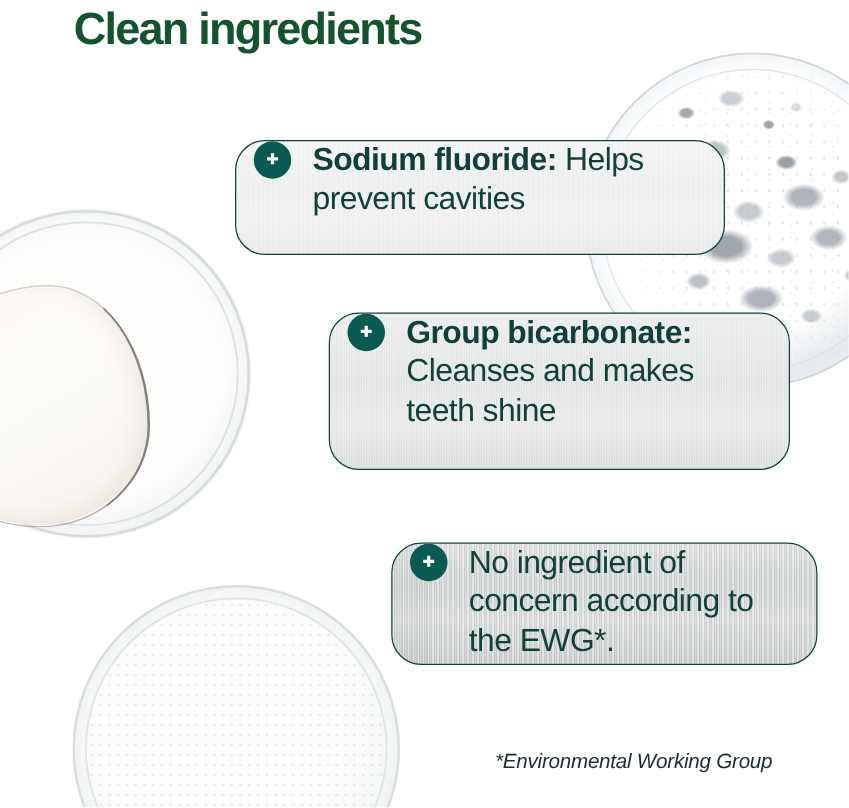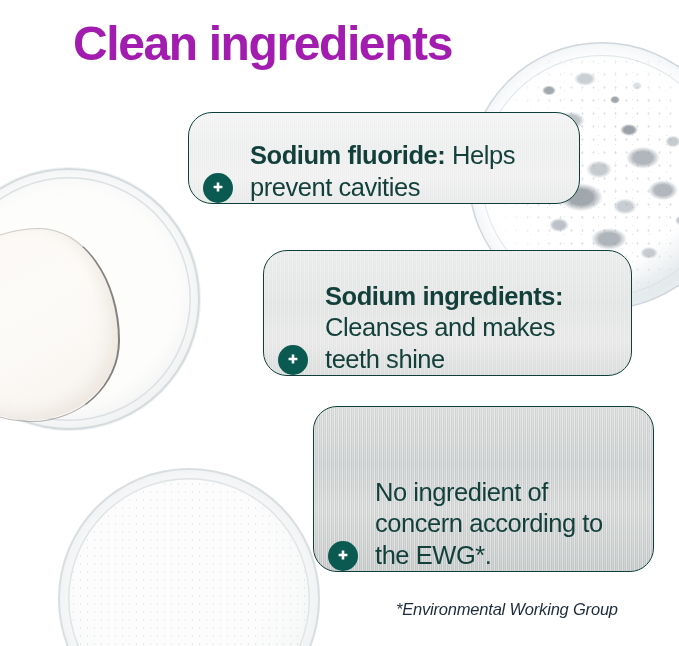--- a/index.html
+++ b/index.html
@@ -178,36 +178,36 @@
     background-size: 7px 8px, 11px 6px;
     background-position: 0 0, 3px 2px;
   }
 
   
   .page-title {
     position: absolute;
     left: 58px;
     top: 2px;
     z-index: 3;
-    margin: 15px;
+    margin: 1px;
     font-family: "Liberation Sans", sans-serif;
-    font-size: 48px;
+    font-size: 36px;
     font-weight: 700;
     letter-spacing: -1.4px;
     line-height: 1.12;
-    color: #a21caf;
+    color: #14532d;
     white-space: nowrap;
   }
 
   
   .card {
     position: absolute;
     z-index: 4;
     display: flex;
-    align-items: flex-end;
+    align-items: flex-start;
     box-sizing: border-box;
     border: 1.6px solid #0f3f3a;
     border-radius: 24px;
     padding: 0 16px 0 14px;
     overflow: hidden;
   }
 
   
   .card::before {
     content: "";
@@ -241,23 +241,23 @@
     left: 263px;
     top: 250px;
     width: 369px;
     height: 126px;
     background: linear-gradient(180deg, #eceded 0%, #e4e6e5 45%, #e9eae9 72%, #dcdedd 100%);
   }
   .card-2::before { opacity: 0.46; }
 
   .card-3 {
     left: 313px;
-    top: 406px;
+    top: 434px;
     width: 341px;
-    height: 166px;
+    height: 98px;
     background: linear-gradient(180deg, #d9dbdb 0%, #cdd0d0 35%, #d6d8d8 62%, #c6c9c9 100%);
   }
   .card-3::before { opacity: 0.78; }
 
   .plus-badge {
     position: relative;
     z-index: 2;
     flex: 0 0 auto;
     width: 30px;
     height: 30px;
@@ -331,21 +331,21 @@
     </div>
   </div>
 
   <div class="card card-2">
     <span class="plus-badge">
       <svg width="16" height="16" viewBox="0 0 16 16" aria-hidden="true">
         <path d="M6.7 2.6h2.6v3.1h3.1v2.6H9.3v3.1H6.7V8.3H3.6V5.7h3.1z" fill="#ffffff"></path>
       </svg>
     </span>
     <div class="card-text">
-      <span class="lead">Sodium ingredients:</span><span> Cleanses and makes teeth shine</span>
+      <span class="lead">Group bicarbonate:</span><span> Cleanses and makes teeth shine</span>
     </div>
   </div>
 
   <div class="card card-3">
     <span class="plus-badge">
       <svg width="16" height="16" viewBox="0 0 16 16" aria-hidden="true">
         <path d="M6.7 2.6h2.6v3.1h3.1v2.6H9.3v3.1H6.7V8.3H3.6V5.7h3.1z" fill="#ffffff"></path>
       </svg>
     </span>
     <div class="card-text">

